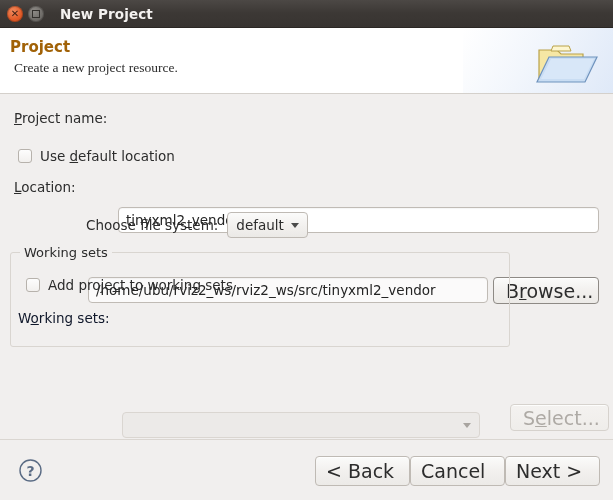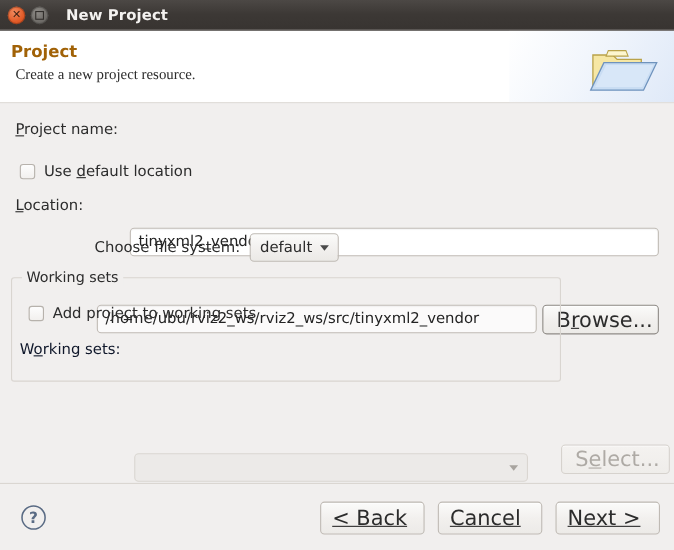--- a/index.html
+++ b/index.html
@@ -246,22 +246,21 @@
     left: 18px;
     top: 18px;
     width: 25px;
     height: 25px;
   }
   .footer-buttons {
     position: absolute;
     right: 13px;
     top: 16px;
     display: flex;
-    gap: 12px;
-    text-decoration: underline;
+    gap: 0;
   }
   .footer-buttons .btn {
     height: 30px;
     min-width: 95px;
     padding: 0 10px;
   }
 </style>
 </head>
 <body>
 

